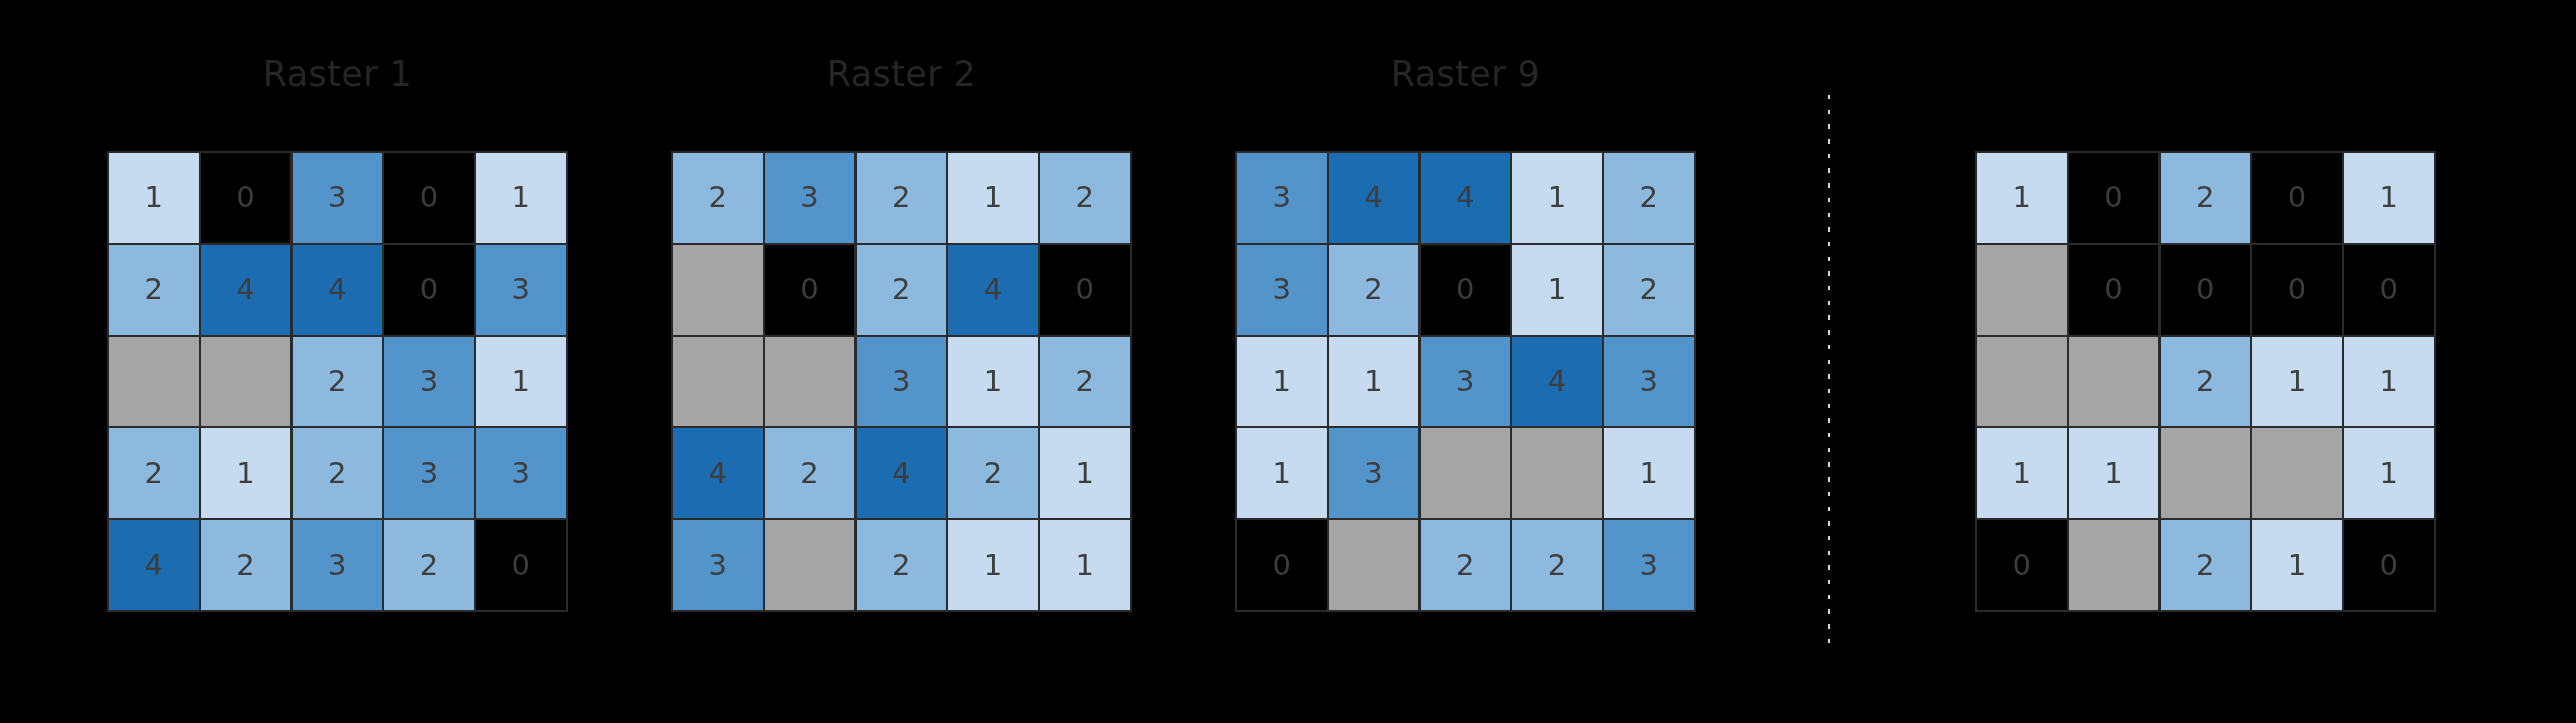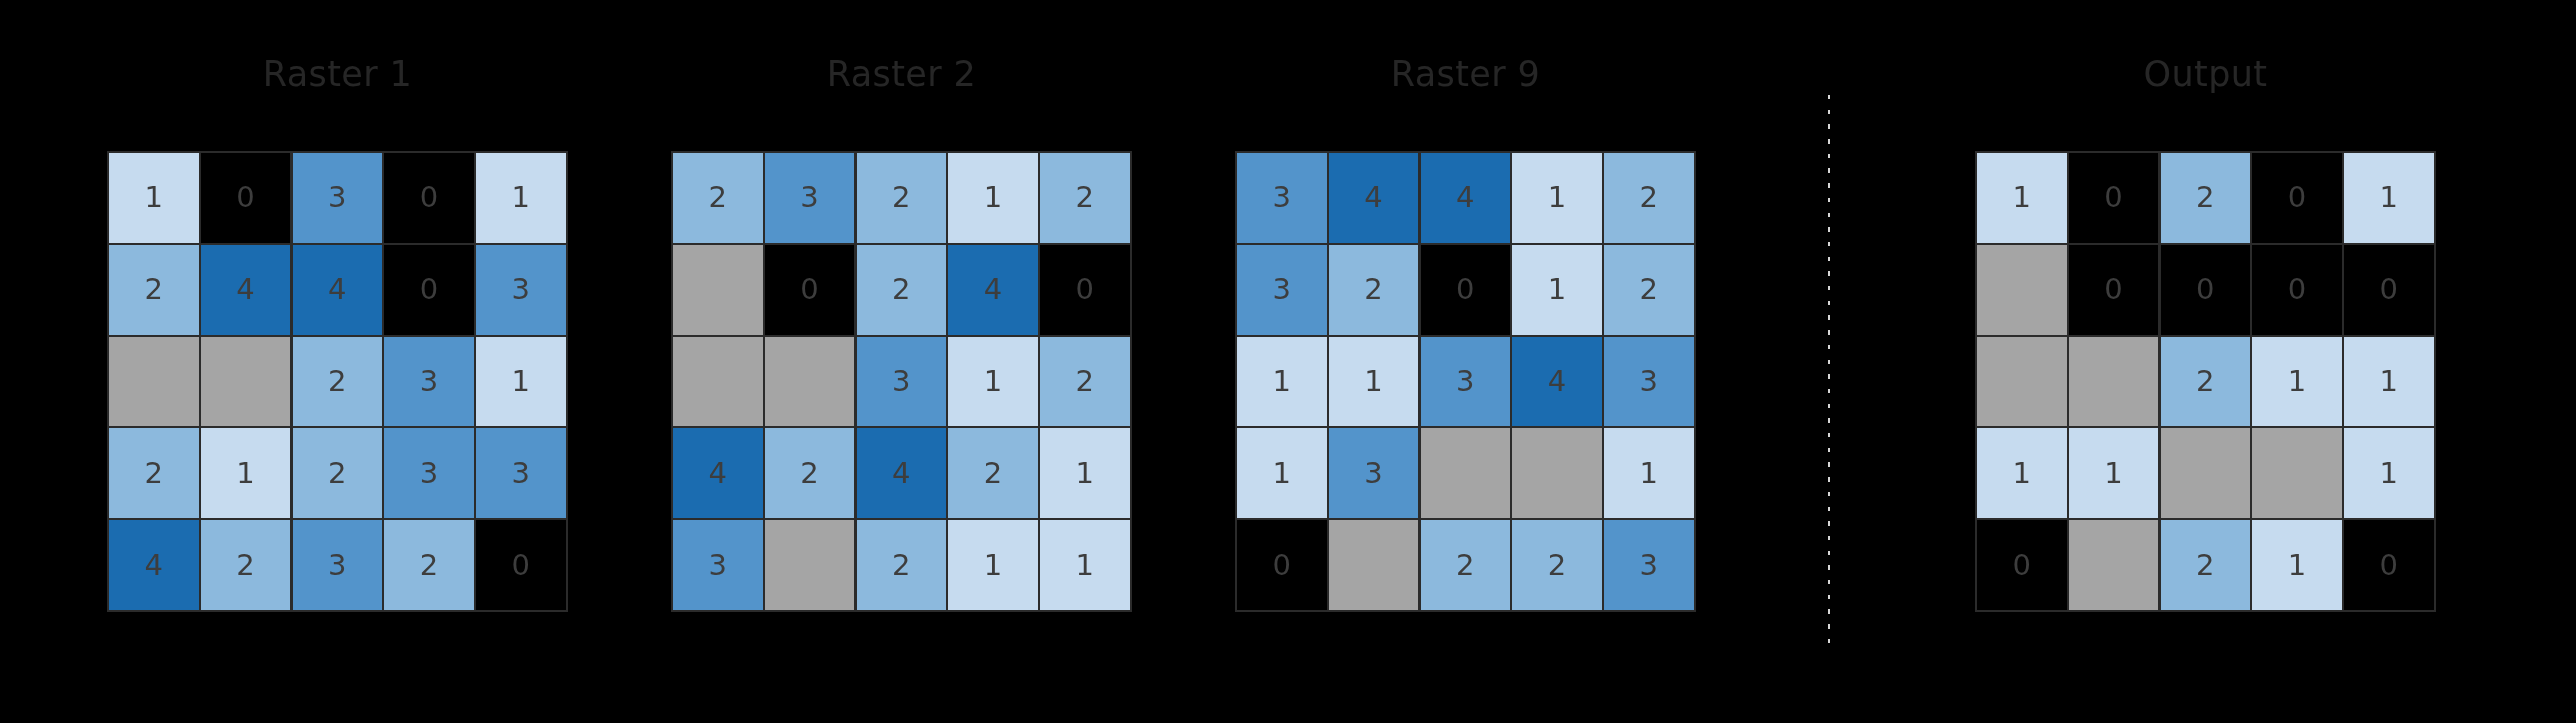--- a/index.html
+++ b/index.html
@@ -181,21 +181,20 @@
         <div class="cell na"></div>
         <div class="cell v1">1</div>
         <div class="cell v0">0</div>
         <div class="cell na"></div>
         <div class="cell v2">2</div>
         <div class="cell v2">2</div>
         <div class="cell v3">3</div>
       </div>
     </div>
     <div class="panel" style="left: 1963px;">
-      <div class="panel-title">Output</div>
       <div class="grid">
         <div class="cell v1">1</div>
         <div class="cell v0">0</div>
         <div class="cell v2">2</div>
         <div class="cell v0">0</div>
         <div class="cell v1">1</div>
         <div class="cell na"></div>
         <div class="cell v0">0</div>
         <div class="cell v0">0</div>
         <div class="cell v0">0</div>

